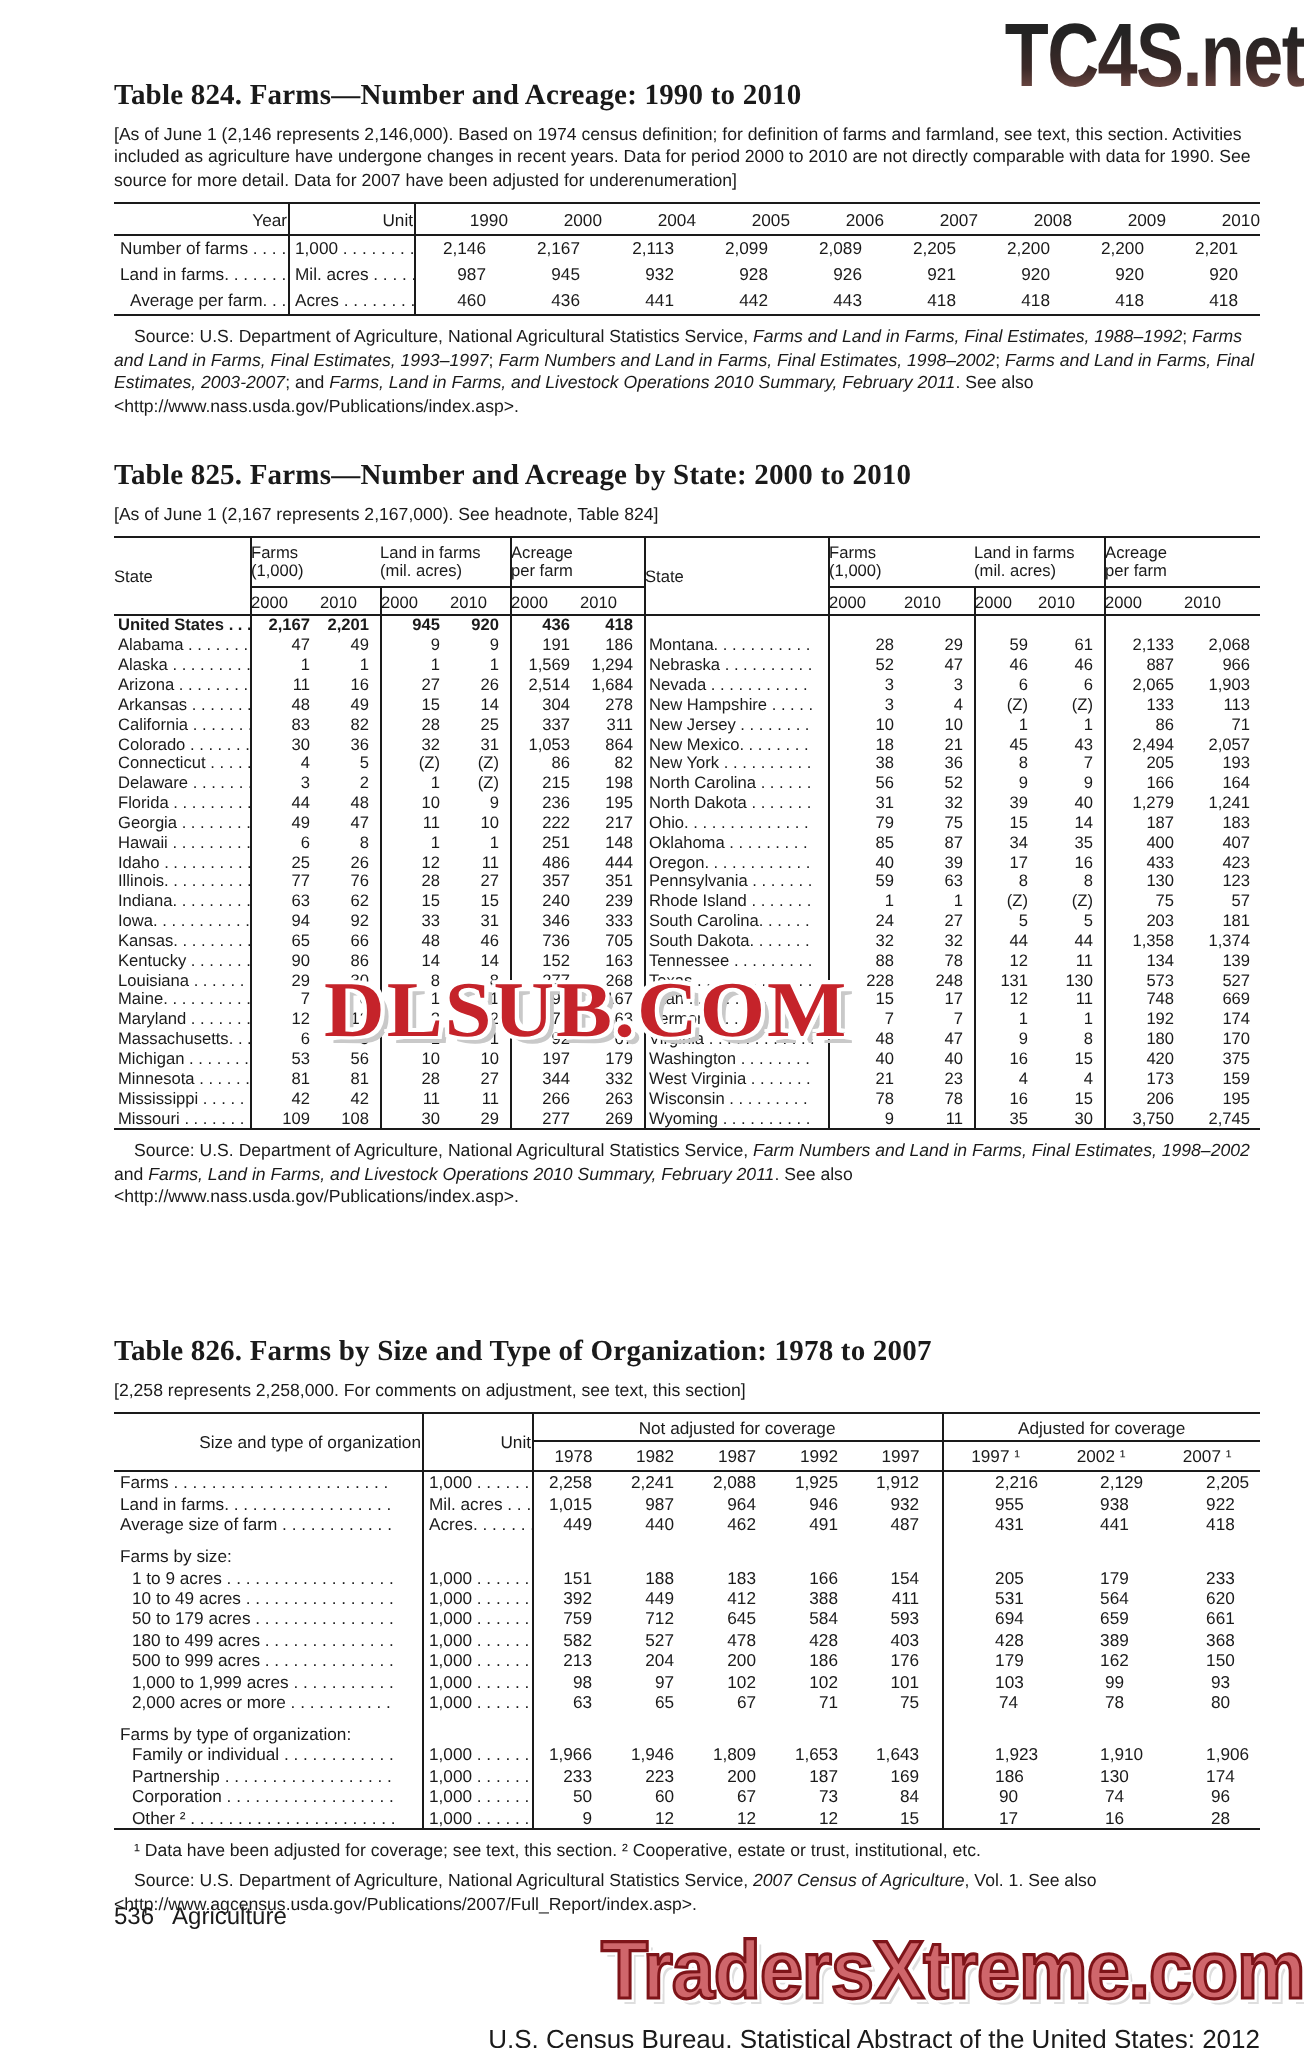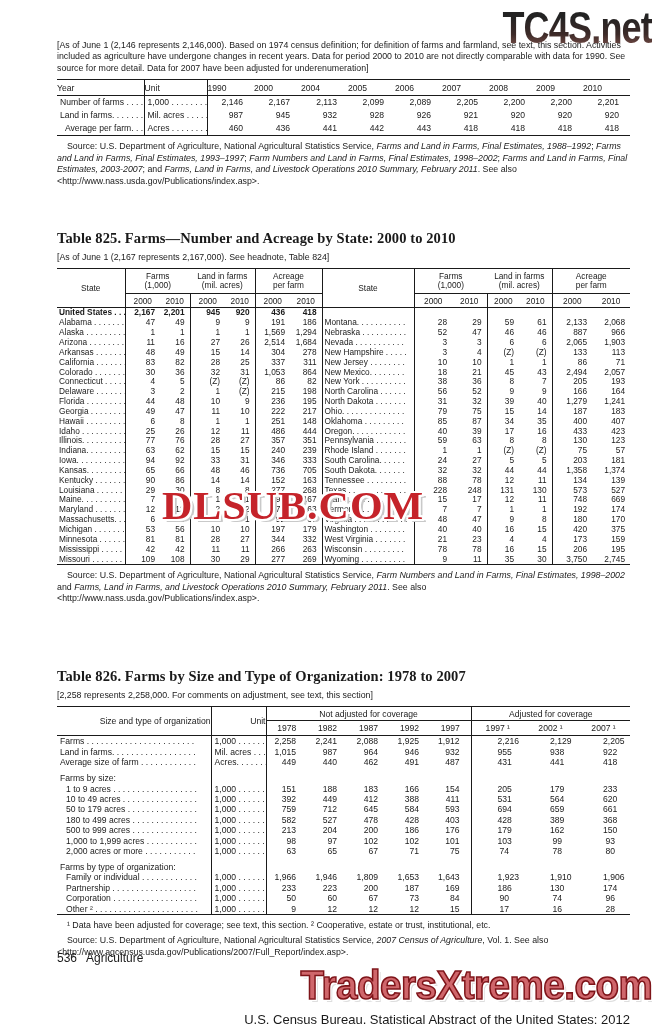--- a/index.html
+++ b/index.html
@@ -11,28 +11,28 @@
   #sec825{top:190px;}
   #sec826{top:628px;}
   .t-title{font-family:"Liberation Serif",serif;font-weight:bold;font-size:14.5px;
            letter-spacing:.1px;margin:0 0 5px 0;white-space:nowrap;}
   .headnote{font-size:8.8px;line-height:1.3;margin:0 0 5px 0;}
   table{border-collapse:collapse;table-layout:fixed;width:573px;}
   th,td{padding:0;font-weight:normal;}
   .vr{border-right:1px solid #1a1a1a;}
   
   .t824{border-top:1.5px solid #1a1a1a;border-bottom:1.5px solid #1a1a1a;font-size:8.6px;}
-  .t824 th{font-size:8.6px;height:15px;border-bottom:1px solid #1a1a1a;text-align:left;}
+  .t824 th{font-size:8.6px;height:15px;border-bottom:1px solid #1a1a1a;text-align:right;}
   .t824 td{height:13px;line-height:13px;}
   .t824 .lab,.t824 .unit{text-align:left;padding-left:3px;white-space:nowrap;overflow:hidden;}
   .t824 .ind{padding-left:8px;}
   .t824 .num{text-align:right;padding-right:11px;}
   
   .t825{border-top:1.5px solid #1a1a1a;border-bottom:1.5px solid #1a1a1a;font-size:8.3px;}
-  .t825 th{font-size:8.3px;text-align:center;vertical-align:middle;}
+  .t825 th{font-size:8.3px;text-align:left;vertical-align:middle;}
   .t825 .grp{height:24px;border-bottom:1px solid #1a1a1a;white-space:pre-line;line-height:1.15;}
   .t825 .yr{height:13px;border-bottom:1px solid #1a1a1a;}
   .t825 .sth{border-bottom:1px solid #1a1a1a;}
   .t825 td{height:9.85px;line-height:9.8px;white-space:nowrap;overflow:hidden;}
   .t825 .st{text-align:left;padding-left:2px;}
   .t825 .n{text-align:right;padding-right:5px;}
   .t825 tr.b td{font-weight:bold;}
   
   .t826{border-top:1.5px solid #1a1a1a;border-bottom:1.5px solid #1a1a1a;font-size:8.6px;}
   .t826 th{font-size:8.6px;text-align:center;vertical-align:middle;}
@@ -71,20 +71,21 @@
 </head>
 <body>
 
 <div class="page">
 
   <div class="wm-top">TC4S.net</div>
 
   <div class="content">
 
     <div class="sec" id="sec824">
+      <div class="t-title">Table 824. Farms—Number and Acreage: 1990 to 2010</div>
       <div class="headnote">[As of June 1 (2,146 represents 2,146,000). Based on 1974 census definition; for definition of farms and farmland, see text, this section. Activities included as agriculture have undergone changes in recent years. Data for period 2000 to 2010 are not directly comparable with data for 1990. See source for more detail. Data for 2007 have been adjusted for underenumeration]</div>
       <table class="t824">
         <colgroup>
           <col style="width:87px">
             <col style="width:63px">
           <col style="width:47px">
             <col style="width:47px">
             <col style="width:47px">
           <col style="width:47px">
             <col style="width:47px">

